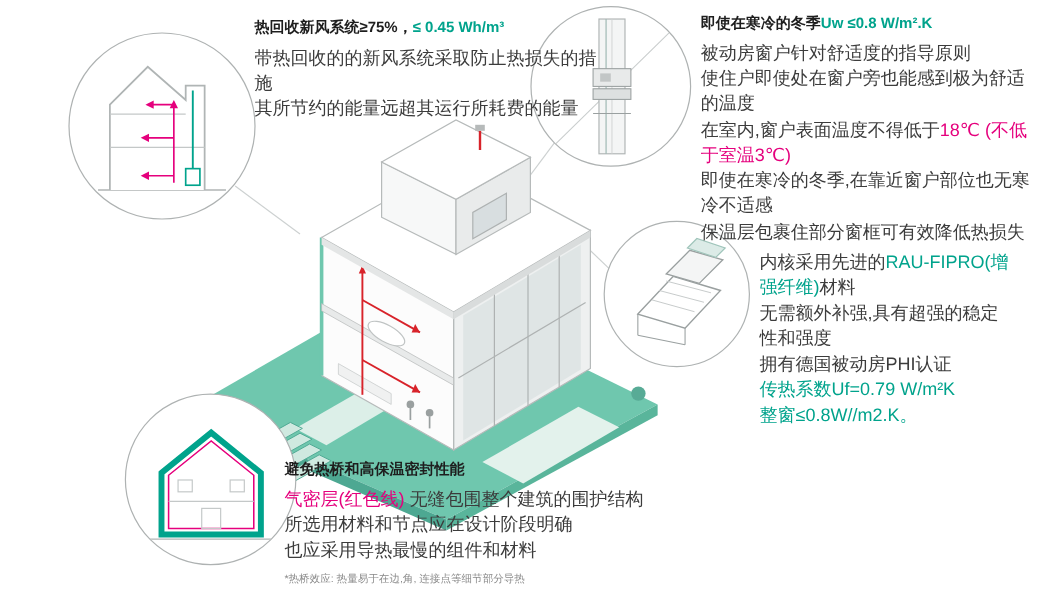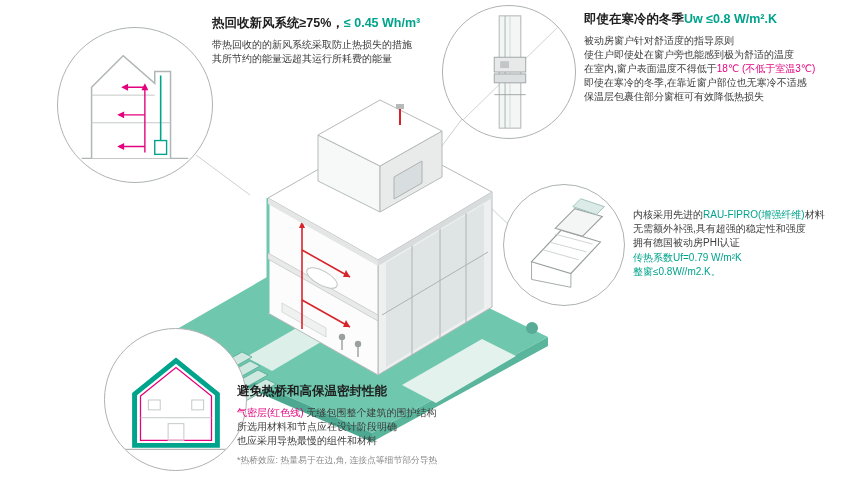--- a/index.html
+++ b/index.html
@@ -9,21 +9,21 @@
   .leaders{position:absolute;left:0;top:0;width:865px;height:492px;pointer-events:none}
   .main-house{position:absolute;left:150px;top:85px;width:430px;height:360px}
   .circle{position:absolute;border-radius:50%;border:1px solid #aeb2b2;background:#fff;overflow:hidden}
   .circle svg{display:block;width:100%;height:100%}
   .circle-vent{left:57px;top:27px;width:156px;height:156px}
   .circle-winsec{left:442px;top:5px;width:134px;height:134px}
   .circle-profile{left:503px;top:184px;width:122px;height:122px}
   .circle-thermal{left:104px;top:328px;width:143px;height:143px}
   .callout{position:absolute;color:#3c3c3c}
   .callout-title{font-size:12.5px;font-weight:bold;color:#1e1e1e;line-height:1.25}
-  .body-line{font-size:10px;line-height:1.42;color:#3c3c3c}
+  .body-line{font-size:15px;line-height:1.42;color:#3c3c3c}
   .first-line{margin-top:6px}
   .gap{margin-top:9px}
   .accent-green{color:#00a38c}
   .accent-red{color:#e5007d}
   .bold{font-weight:normal}
   .footnote{font-size:8.8px;color:#8a8a8a;margin-top:7px}
   .callout-vent{left:212px;top:16px;width:290px}
   .callout-windows{left:584px;top:12px;width:276px}
   .callout-profile{left:633px;top:208px;width:212px}
   .callout-thermal{left:237px;top:384px;width:305px}

